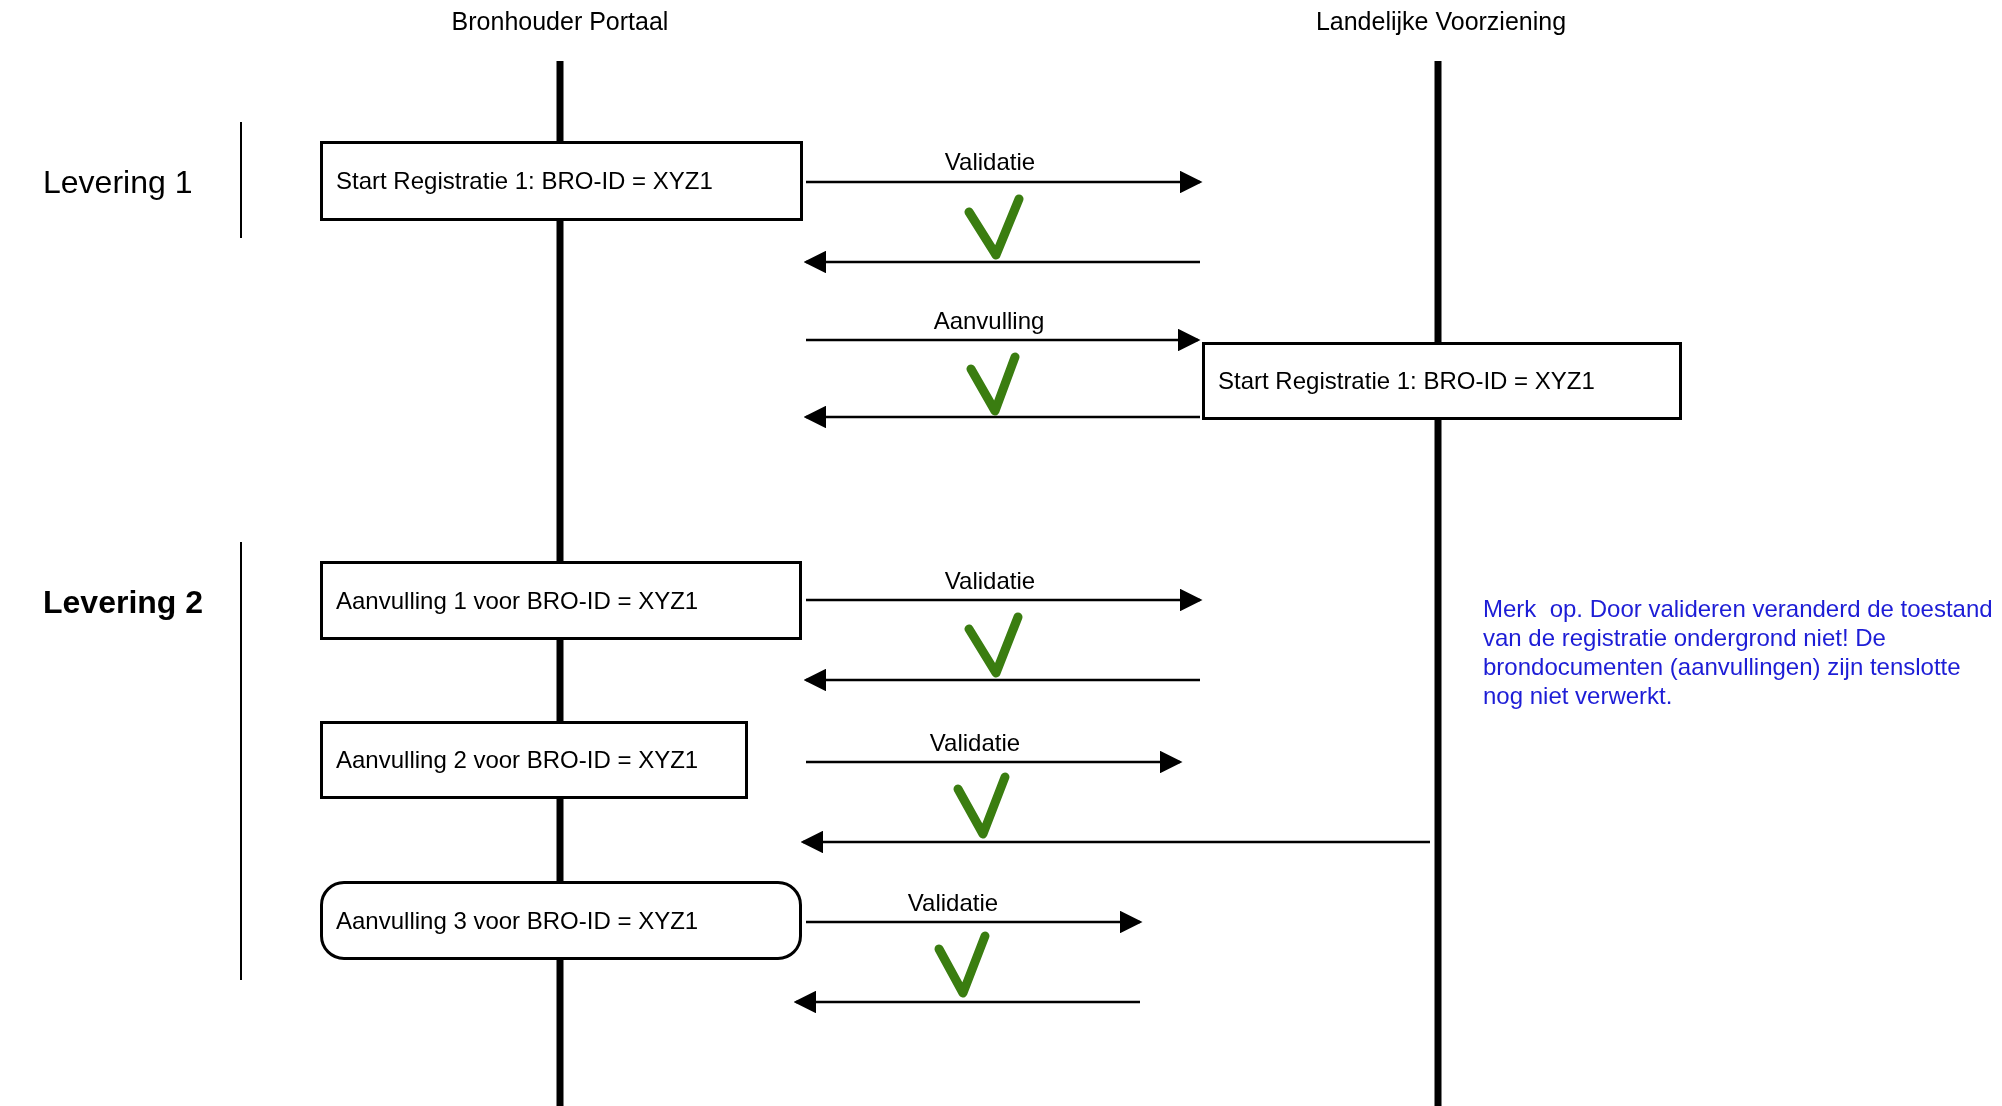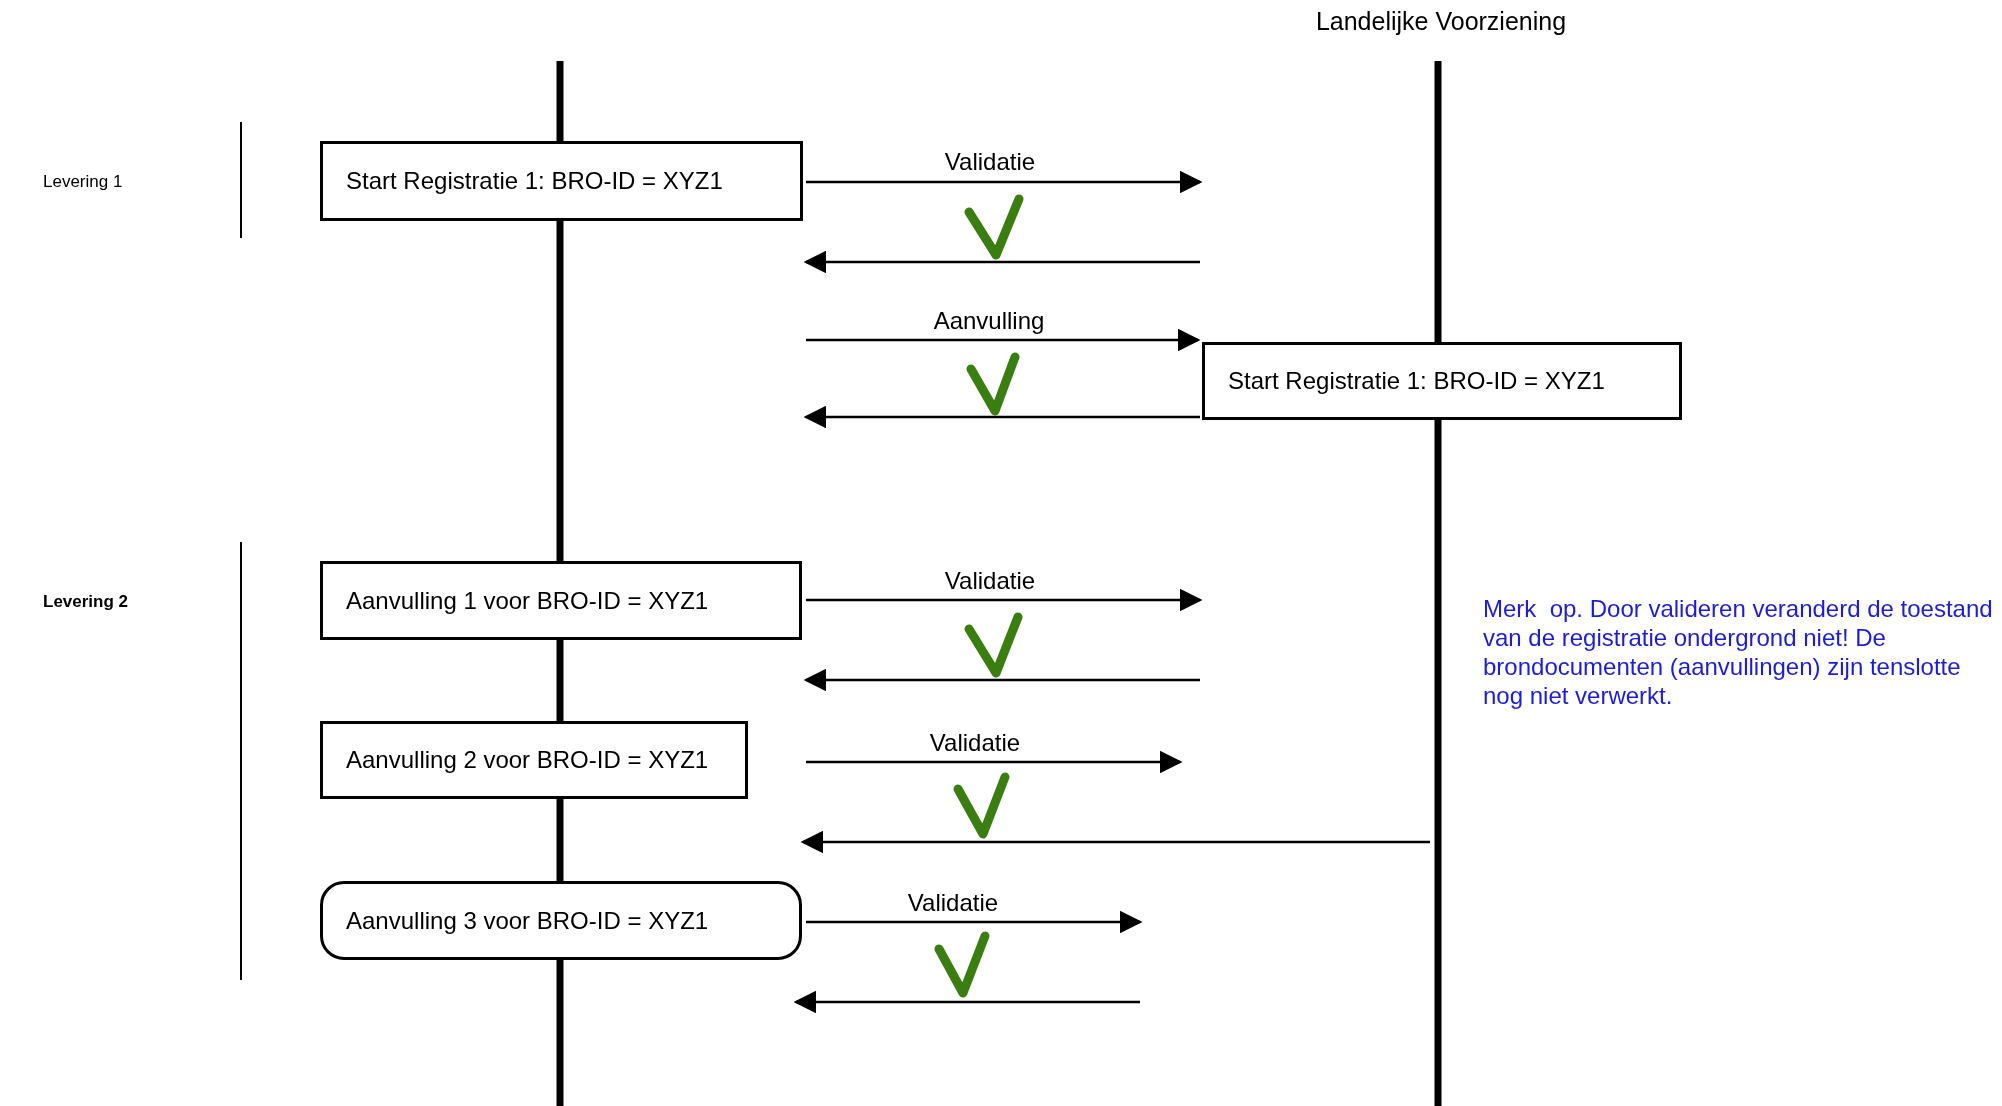--- a/index.html
+++ b/index.html
@@ -21,25 +21,25 @@
   .hdr{
     position:absolute;top:6px;width:340px;
     text-align:center;font-size:25px;line-height:30px;
   }
   .box{
     position:absolute;
     box-sizing:border-box;
     background:#fff;
     border:3px solid var(--line);
     display:flex;align-items:center;
-    padding-left:23px;
+    padding-left:13px;
     font-size:24px;
   }
   .lbl{
-    position:absolute;font-size:17px;line-height:28px;white-space:nowrap;
+    position:absolute;font-size:32px;line-height:28px;white-space:nowrap;
   }
   .msg{
     position:absolute;width:220px;text-align:center;
     font-size:24px;line-height:28px;
   }
   .note{
     position:absolute;left:1483px;top:594px;width:540px;
     color:var(--note);font-size:24px;line-height:29px;
   }
   .note div{white-space:pre;}
@@ -80,20 +80,21 @@
 
     <line class="arrow" x1="806" y1="762" x2="1180" y2="762" marker-end="url(#ah)"></line>
     <line class="arrow" x1="1430" y1="842" x2="803" y2="842" marker-end="url(#ah)"></line>
     <path class="check" d="M958,789 L983,834 L1005,777"></path>
 
     <line class="arrow" x1="806" y1="922" x2="1140" y2="922" marker-end="url(#ah)"></line>
     <line class="arrow" x1="1140" y1="1002" x2="796" y2="1002" marker-end="url(#ah)"></line>
     <path class="check" d="M939,949 L963,993 L985,936"></path>
   </svg>
 
+  <div class="hdr" style="left:390px;">Bronhouder Portaal</div>
   <div class="hdr" style="left:1271px;">Landelijke Voorziening</div>
 
   <div class="lbl" style="left:43px;top:168px;">Levering 1</div>
   <div class="lbl" style="left:43px;top:588px;font-weight:bold;">Levering 2</div>
 
   <div class="box" style="left:320px;top:141px;width:483px;height:80px;">Start Registratie 1: BRO-ID = XYZ1</div>
   <div class="box" style="left:1202px;top:342px;width:480px;height:78px;">Start Registratie 1: BRO-ID = XYZ1</div>
   <div class="box" style="left:320px;top:561px;width:482px;height:79px;">Aanvulling 1 voor BRO-ID = XYZ1</div>
   <div class="box" style="left:320px;top:721px;width:428px;height:78px;">Aanvulling 2 voor BRO-ID = XYZ1</div>
   <div class="box" style="left:320px;top:881px;width:482px;height:79px;border-radius:24px;">Aanvulling 3 voor BRO-ID = XYZ1</div>

